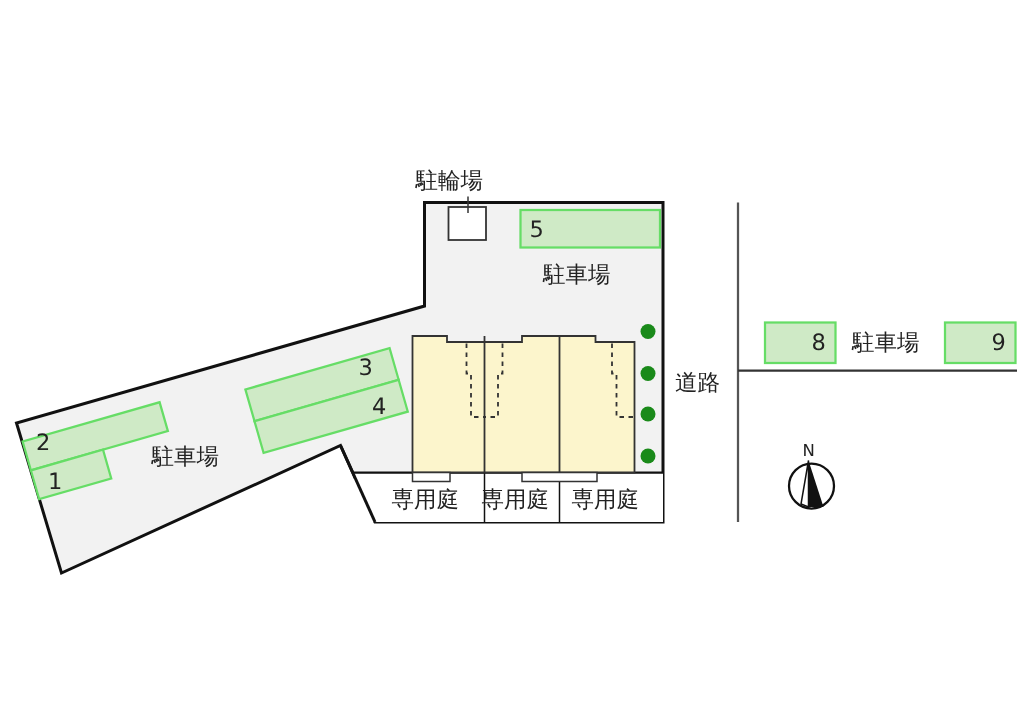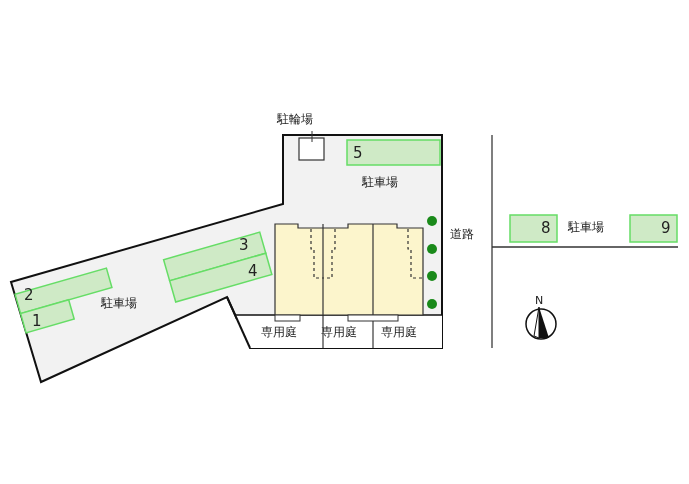--- a/index.html
+++ b/index.html
@@ -1,18 +1,18 @@
 <!DOCTYPE html>
 <html><head>
 <meta charset="utf-8">
 <style>
   html,body{margin:0;padding:0;background:#ffffff;}
   body{width:689px;height:484px;position:relative;overflow:hidden;font-family:"DejaVu Sans","Liberation Sans",sans-serif;}
   svg{position:absolute;left:0;top:0;}
-  .lbl{position:absolute;font-size:12px;color:#222;white-space:nowrap;line-height:1;}
+  .lbl{position:absolute;font-size:15px;color:#222;white-space:nowrap;line-height:1;}
   .num{position:absolute;font-size:15px;color:#222;line-height:1;}
 </style>
 </head>
 <body>
 
 <svg width="689" height="484" viewBox="0 0 689 484">
 
   <polygon points="283,135 442,135 442,348 250,348 227,297 41,382 11,282 283,204" fill="#f2f2f2" stroke="#111" stroke-width="2"></polygon>
 
   <rect x="236" y="315" width="206" height="33" fill="#fff" stroke="none"></rect>
@@ -64,21 +64,21 @@
     <circle cx="541" cy="324" r="15" fill="#fff" stroke="#111" stroke-width="1.5"></circle>
     <polygon points="539,307 549,338 539,338" fill="#111"></polygon>
     <polygon points="539,307 539,338 534,336" fill="#fff" stroke="#111" stroke-width="1"></polygon>
   </g>
 </svg>
 
 <div class="lbl" style="left:277px;top:113px;">駐輪場</div>
 <div class="lbl" style="left:362px;top:176px;">駐車場</div>
 <div class="lbl" style="left:101px;top:297px;">駐車場</div>
 <div class="lbl" style="left:568px;top:221px;">駐車場</div>
-<div class="lbl" style="left:450px;top:228px;">道路</div>
+<div class="lbl" style="left:450px;top:248px;">道路</div>
 <div class="lbl" style="left:261px;top:326px;">専用庭</div>
 <div class="lbl" style="left:321px;top:326px;">専用庭</div>
 <div class="lbl" style="left:381px;top:326px;">専用庭</div>
 <div class="lbl" style="left:535px;top:295px;font-size:11px;">N</div>
 
 <div class="num" style="left:353px;top:146px;">5</div>
 <div class="num" style="left:239px;top:238px;">3</div>
 <div class="num" style="left:248px;top:264px;">4</div>
 <div class="num" style="left:24px;top:288px;">2</div>
 <div class="num" style="left:32px;top:314px;">1</div>

